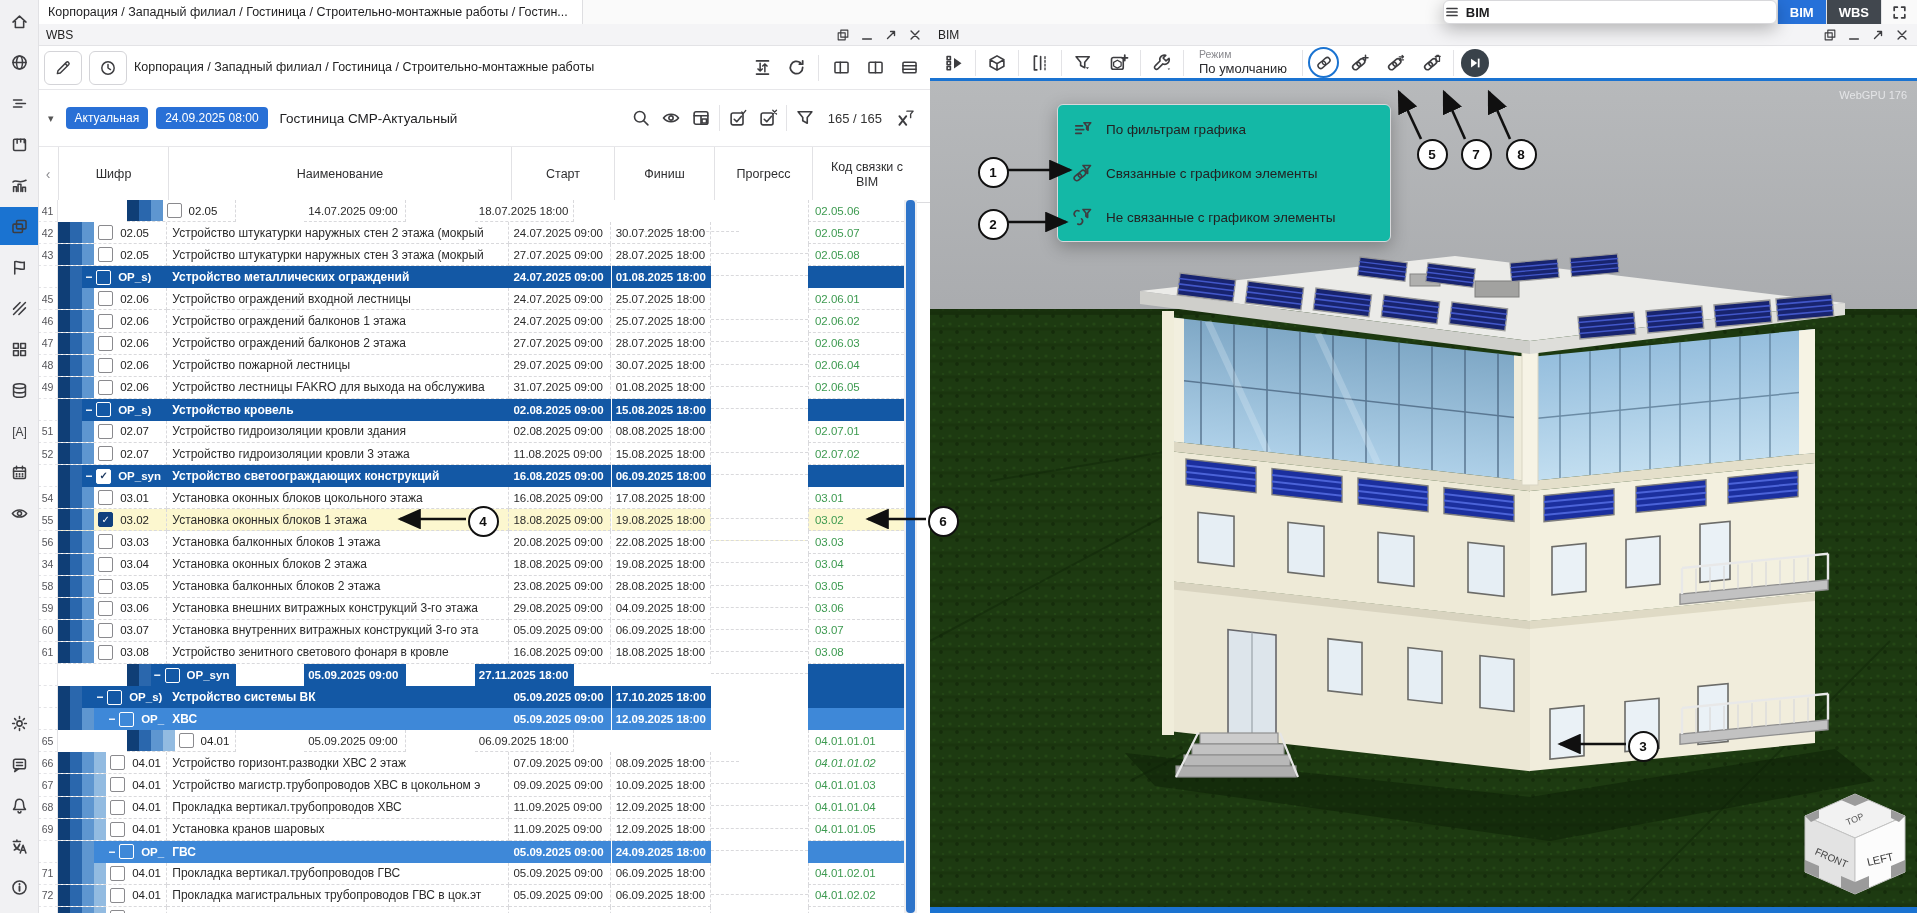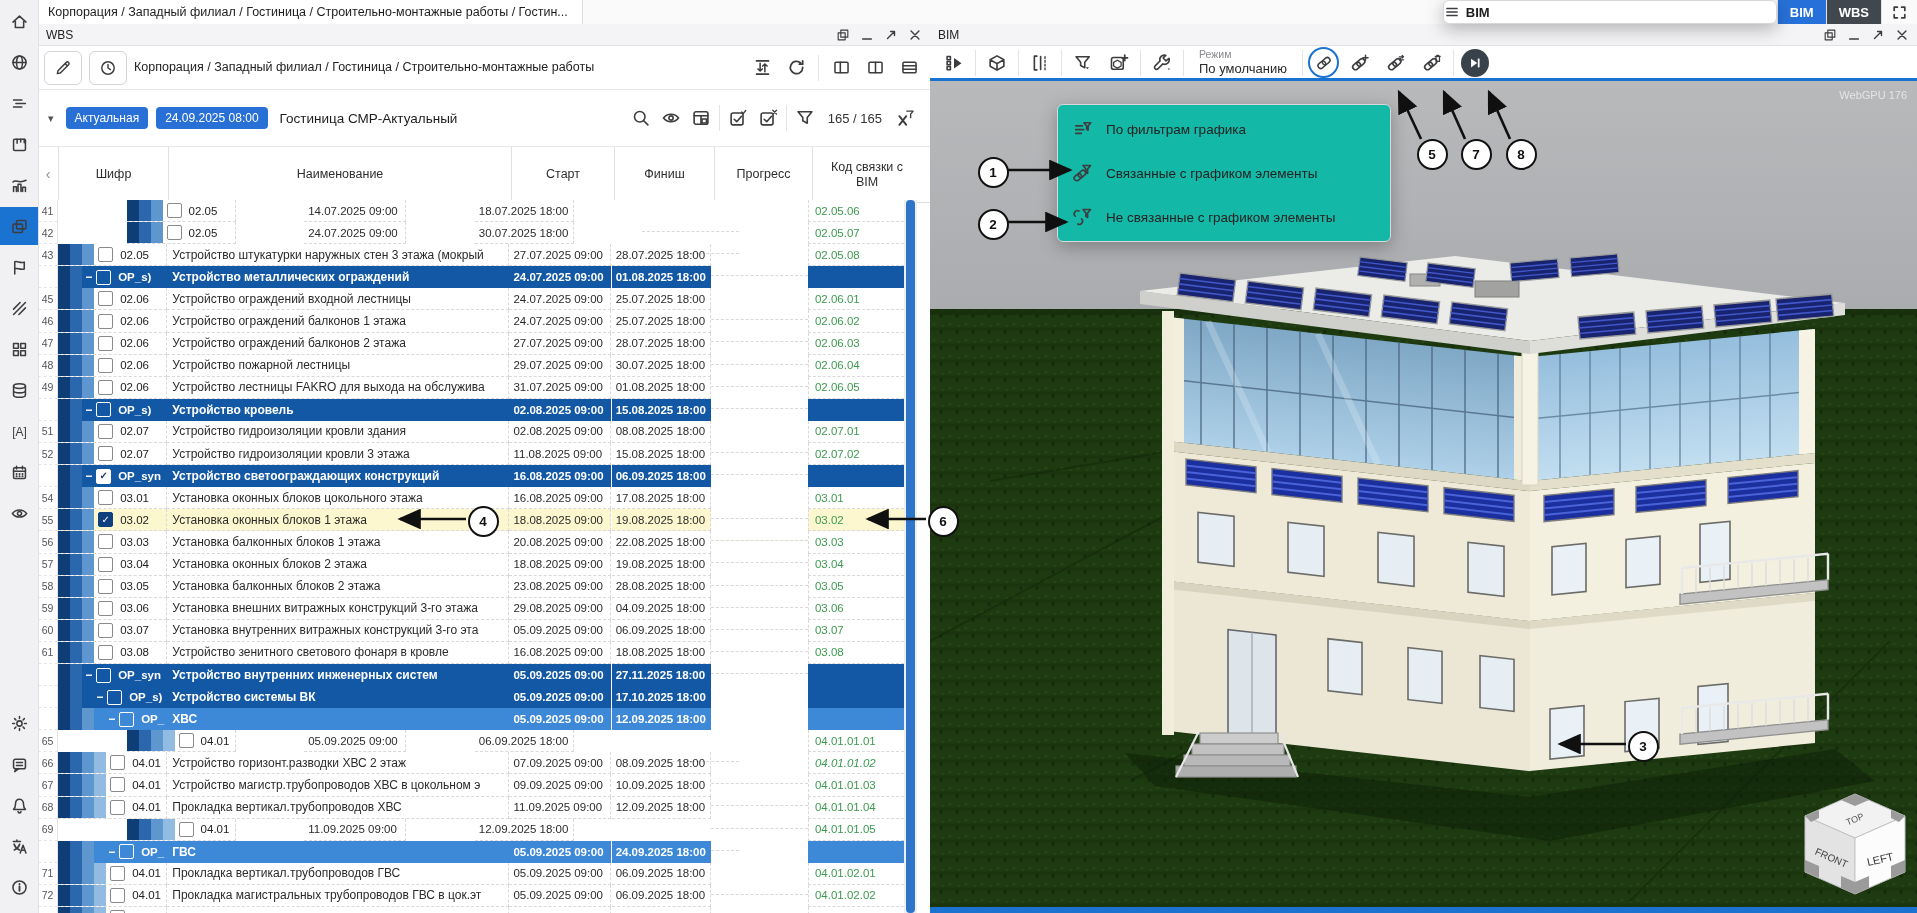--- a/index.html
+++ b/index.html
@@ -483,20 +483,21 @@
         </div>
         <div class="trow task">
           <div class="cell c-num">42</div>
           <div class="cell c-code">
             <div class="stripe" style="background: rgb(15, 62, 118);"></div>
             <div class="stripe" style="background: rgb(42, 103, 173);"></div>
             <div class="stripe" style="background: rgb(94, 150, 208);"></div>
             <div class="cb"></div>
             <span class="code-txt" style="margin-left: 2px;">02.05</span>
           </div>
+          <div class="cell c-name">Устройство штукатурки наружных стен 2 этажа (мокрый</div>
           <div class="cell c-start">24.07.2025 09:00</div>
           <div class="cell c-fin">30.07.2025 18:00</div>
           <div class="cell c-prog">100</div>
           <div class="cell c-bim" style="border-left: 1px dashed rgb(217, 217, 220);">02.05.07</div>
         </div>
         <div class="trow task">
           <div class="cell c-num">43</div>
           <div class="cell c-code">
             <div class="stripe" style="background: rgb(15, 62, 118);"></div>
             <div class="stripe" style="background: rgb(42, 103, 173);"></div>
@@ -703,21 +704,21 @@
             <div class="cb"></div>
             <span class="code-txt" style="margin-left: 2px;">03.03</span>
           </div>
           <div class="cell c-name">Установка балконных блоков 1 этажа</div>
           <div class="cell c-start">20.08.2025 09:00</div>
           <div class="cell c-fin">22.08.2025 18:00</div>
           <div class="cell c-prog">100</div>
           <div class="cell c-bim" style="border-left: 1px dashed rgb(217, 217, 220);">03.03</div>
         </div>
         <div class="trow task">
-          <div class="cell c-num">57</div>
+          <div class="cell c-num">34</div>
           <div class="cell c-code">
             <div class="stripe" style="background: rgb(15, 62, 118);"></div>
             <div class="stripe" style="background: rgb(42, 103, 173);"></div>
             <div class="stripe" style="background: rgb(94, 150, 208);"></div>
             <div class="cb"></div>
             <span class="code-txt" style="margin-left: 2px;">03.04</span>
           </div>
           <div class="cell c-name">Установка оконных блоков 2 этажа</div>
           <div class="cell c-start">18.08.2025 09:00</div>
           <div class="cell c-fin">19.08.2025 18:00</div>
@@ -786,21 +787,20 @@
         </div>
         <div class="trow g1">
           <div class="cell c-num">62</div>
           <div class="cell c-code">
             <div class="stripe" style="background: rgb(15, 62, 118);"></div>
             <div class="stripe" style="background: rgb(42, 103, 173);"></div>
             <span class="minus">−</span>
             <div class="cb" style="border-color: rgb(255, 255, 255); background: transparent;"></div>
             <span class="code-txt" style="margin-left: 2px;">OP_syn</span>
           </div>
-          <div class="cell c-name">Устройство внутренних инженерных систем</div>
           <div class="cell c-start">05.09.2025 09:00</div>
           <div class="cell c-fin">27.11.2025 18:00</div>
           <div class="cell c-prog">22</div>
           <div class="cell c-bim"></div>
         </div>
         <div class="trow g1">
           <div class="cell c-num">63</div>
           <div class="cell c-code">
             <div class="stripe" style="background: rgb(15, 62, 118);"></div>
             <div class="stripe" style="background: rgb(42, 103, 173);"></div>
@@ -898,20 +898,21 @@
         <div class="trow task">
           <div class="cell c-num">69</div>
           <div class="cell c-code">
             <div class="stripe" style="background: rgb(15, 62, 118);"></div>
             <div class="stripe" style="background: rgb(42, 103, 173);"></div>
             <div class="stripe" style="background: rgb(94, 150, 208);"></div>
             <div class="stripe" style="background: rgb(146, 187, 225);"></div>
             <div class="cb"></div>
             <span class="code-txt" style="margin-left: 2px;">04.01</span>
           </div>
+          <div class="cell c-name">Установка кранов шаровых</div>
           <div class="cell c-start">11.09.2025 09:00</div>
           <div class="cell c-fin">12.09.2025 18:00</div>
           <div class="cell c-prog">100</div>
           <div class="cell c-bim" style="border-left: 1px dashed rgb(217, 217, 220);">04.01.01.05</div>
         </div>
         <div class="trow g2">
           <div class="cell c-num">70</div>
           <div class="cell c-code">
             <div class="stripe" style="background: rgb(15, 62, 118);"></div>
             <div class="stripe" style="background: rgb(42, 103, 173);"></div>

